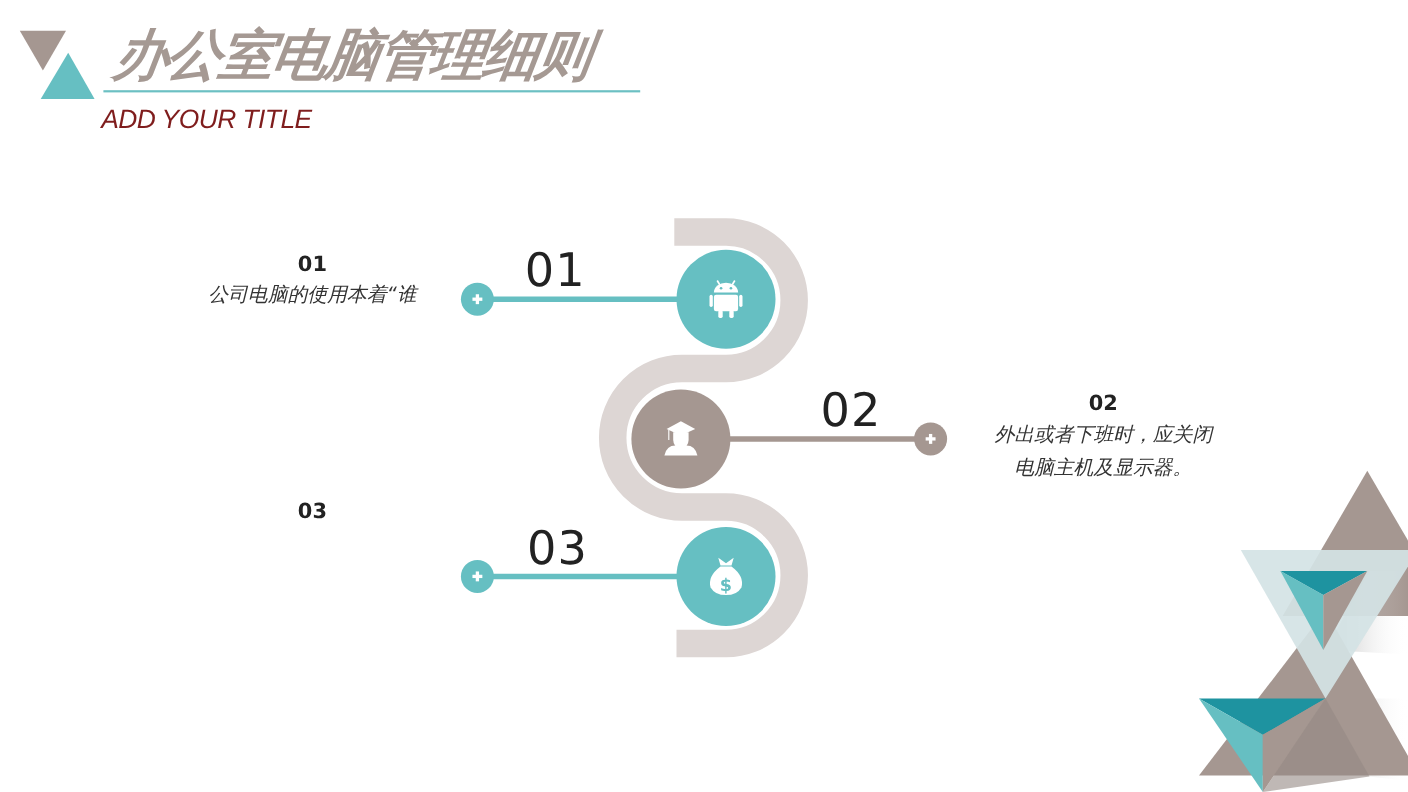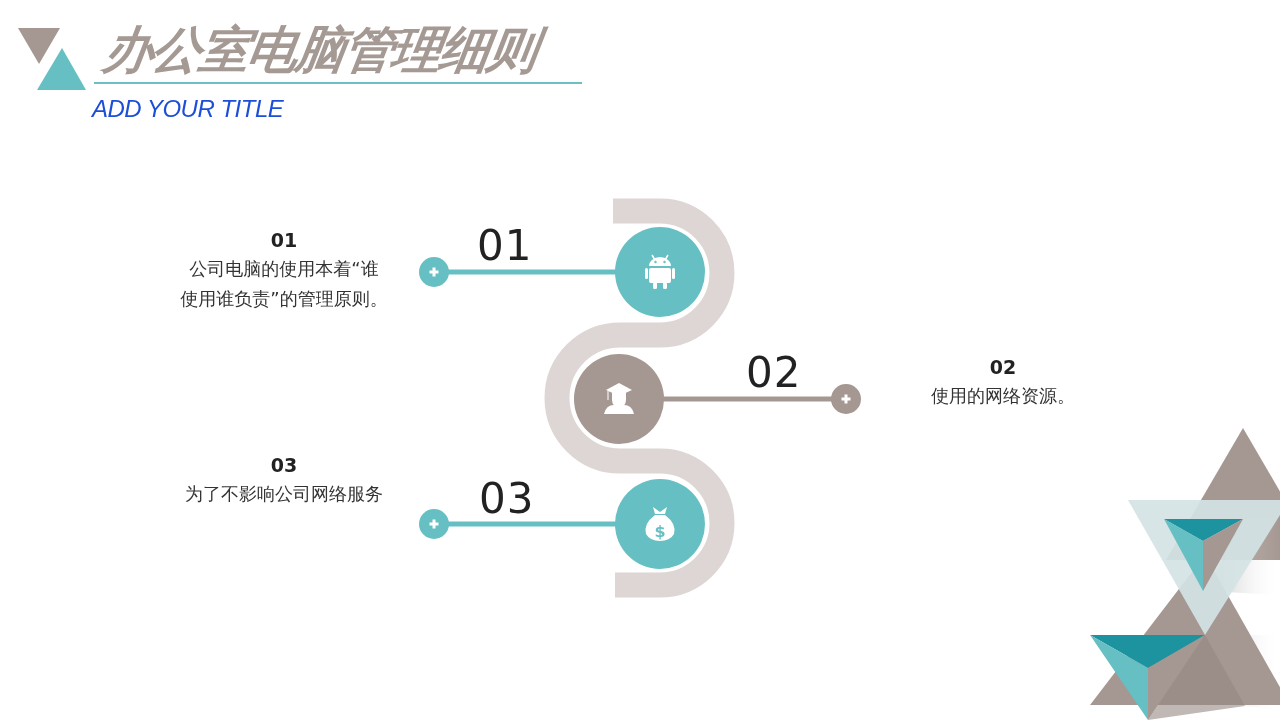--- a/index.html
+++ b/index.html
@@ -9,32 +9,32 @@
     font-family: "DejaVu Sans", "Liberation Sans", sans-serif;
   }
   .abs { position: absolute; }
   .title-main {
     left: 104px; top: 18px; font-size: 50px; font-weight: bold; font-style: italic;
     color: #a59993; letter-spacing: -2px; white-space: nowrap; line-height: 64px;
     transform: skewX(-8deg);
   }
   .title-line { left: 94px; top: 82px; width: 488px; height: 2px; background: #6cc0c3; }
   .title-sub {
-    left: 92px; top: 95px; font-size: 24px; font-style: italic; color: #1d4ed8;
+    left: 92px; top: 95px; font-size: 24px; font-style: italic; color: #7f1d1d;
     font-family: "Liberation Sans", sans-serif; letter-spacing: -0.5px; white-space: nowrap;
   }
   .num-big {
     font-size: 42px; color: #222222; font-family: "DejaVu Sans", sans-serif;
     letter-spacing: 1px; line-height: 42px;
   }
   .txt-block {
     text-align: center; color: #333333; font-size: 18px; line-height: 30px;
   }
   .txt-block .head { font-weight: bold; font-size: 19px; color: #222; line-height: 28px; }
-  .txt-block .line { white-space: nowrap; }
+  .txt-block .line { white-space: nowrap; font-style: italic; }
 </style>
 </head>
 <body>
 
 <svg class="abs" style="left:0;top:0" width="100" height="100">
   <polygon points="18,28 60,28 39,64" fill="#a59791"></polygon>
   <polygon points="62,48 86,90 37,90" fill="#66bfc2"></polygon>
 </svg>
 
 <div class="abs title-main">办公室电脑管理细则</div>
@@ -93,31 +93,30 @@
   </g>
 </svg>
 
 <div class="abs num-big" style="left:477px;top:225px">01</div>
 <div class="abs num-big" style="left:746px;top:352px">02</div>
 <div class="abs num-big" style="left:479px;top:478px">03</div>
 
 <div class="abs txt-block" style="left:154px;top:226px;width:260px">
   <div class="head">01</div>
   <div class="line">公司电脑的使用本着“谁</div>
-  <div class="line">使用谁负责”的管理原则。</div>
 </div>
 
 <div class="abs txt-block" style="left:872px;top:353px;width:262px">
   <div class="head">02</div>
-  <div class="line">使用的网络资源。</div>
+  <div class="line">外出或者下班时，应关闭</div>
+  <div class="line">电脑主机及显示器。</div>
 </div>
 
 <div class="abs txt-block" style="left:154px;top:451px;width:260px">
   <div class="head">03</div>
-  <div class="line">为了不影响公司网络服务</div>
 </div>
 
 <svg class="abs" style="left:1080px;top:420px" width="200" height="300">
   <defs>
     <linearGradient id="shadowA" x1="0" y1="0" x2="1" y2="0">
       <stop offset="0" stop-color="#8a8a8a" stop-opacity="0.55"></stop>
       <stop offset="1" stop-color="#ffffff" stop-opacity="0"></stop>
     </linearGradient>
   </defs>
 

